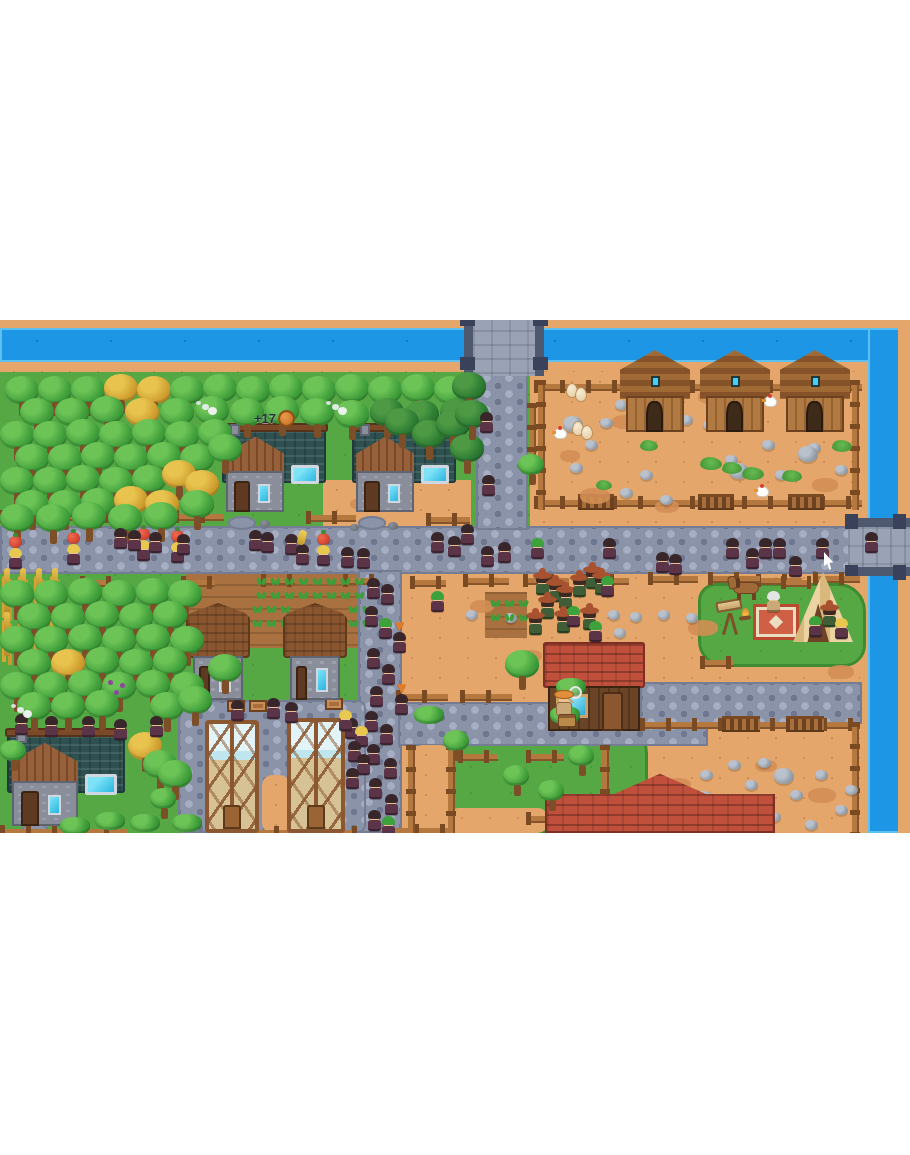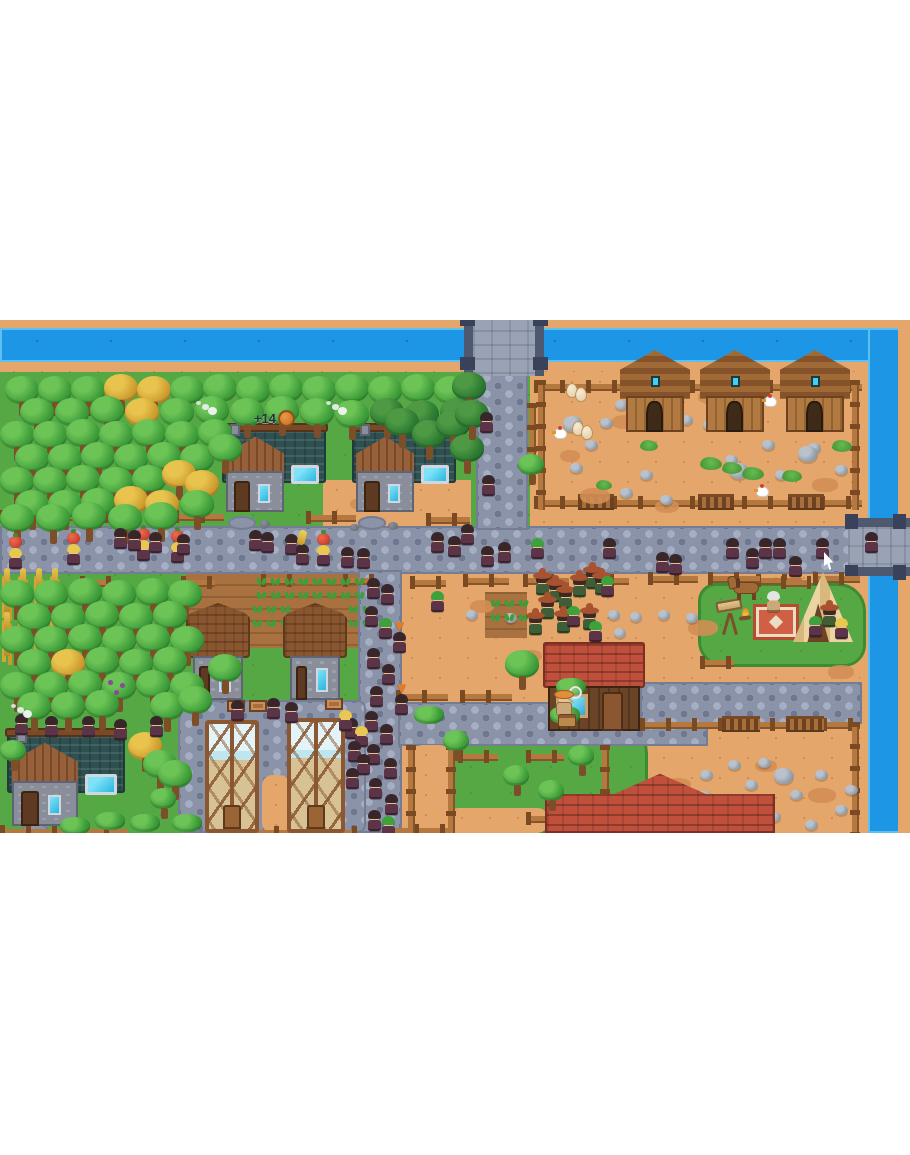--- a/index.html
+++ b/index.html
@@ -145,21 +145,21 @@
   .float{position:absolute;display:flex;align-items:center;gap:2px;font:700 13px "Liberation Sans",sans-serif;color:#283040;text-shadow:0 1px 0 rgba(255,255,255,.45);z-index:50}
   .coin{width:13px;height:13px;border-radius:50%;background:radial-gradient(circle at 35% 35%,#ea9a48,#c06a22);border:2px solid #8f4e16}
   .cursor{width:13px;height:18px;background:#fff;clip-path:polygon(0 0,0 78%,26% 65%,40% 100%,55% 93%,42% 60%,72% 58%);filter:drop-shadow(0 0 1px #000);z-index:60}
 </style>
 </head>
 <body>
 
 <div class="page">
   <div id="game">
     <div class="float" id="float-text" style="left: 254px; top: 90px;">
-      <span>+14</span>
+      <span>+17</span>
       <i class="coin"></i>
     </div>
   <div class="ent grass" style="left: 0px; top: 0px; width: 910px; height: 513px;"></div>
       <div class="ent sand" style="left: 0px; top: 0px; width: 910px; height: 12px;"></div>
       <div class="ent water" style="left: 0px; top: 8px; width: 886px; height: 34px;"></div>
       <div class="ent water" style="left: 868px; top: 8px; width: 32px; height: 505px;"></div>
       <div class="ent sand" style="left: 898px; top: 0px; width: 12px; height: 513px;"></div>
       <div class="ent sand" style="left: 0px; top: 42px; width: 860px; height: 10px;"></div>
       <div class="ent sand" style="left: 856px; top: 42px; width: 12px; height: 471px;"></div>
       <div class="ent sand" style="left: 398px; top: 228px; width: 462px; height: 285px;"></div>

